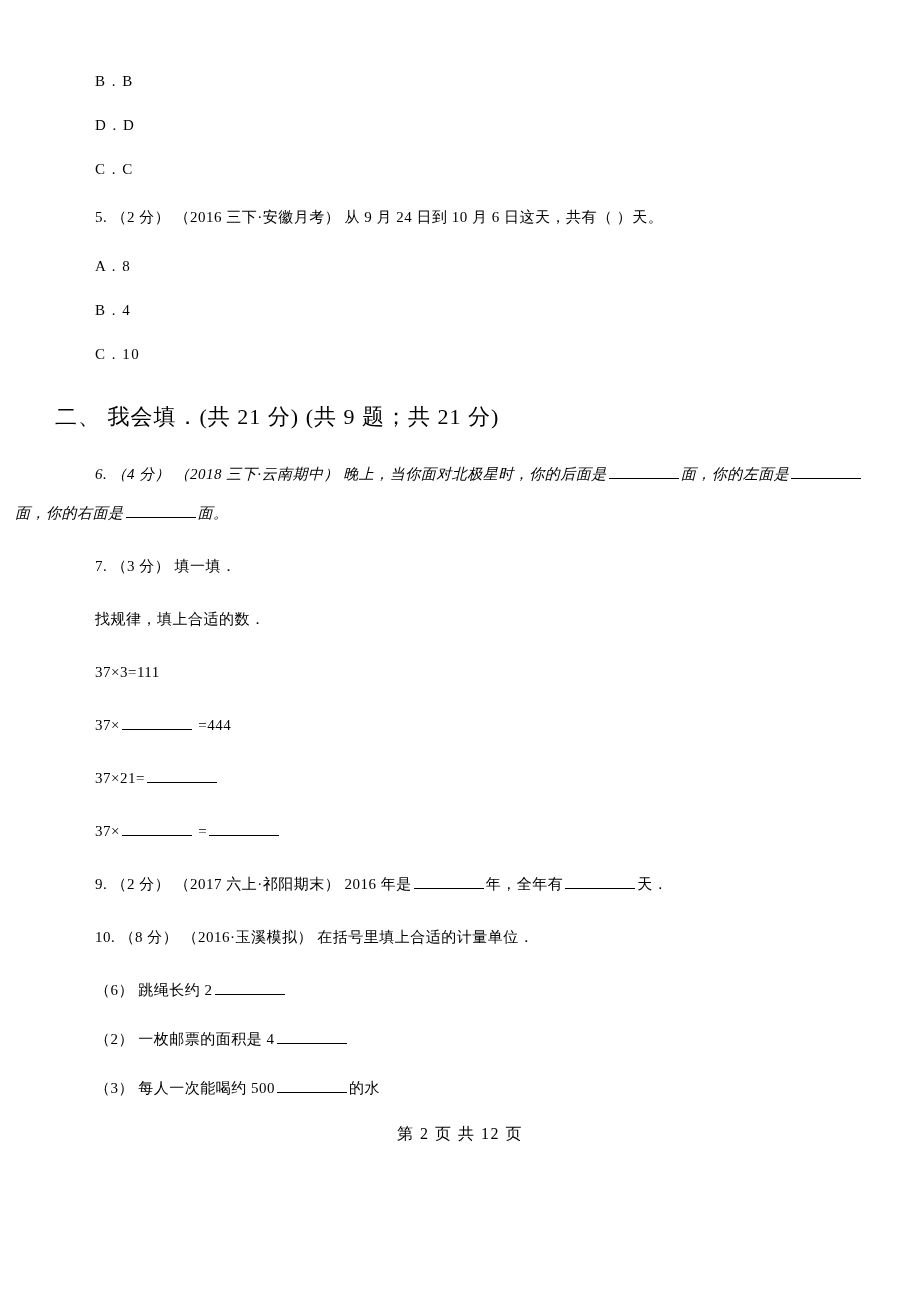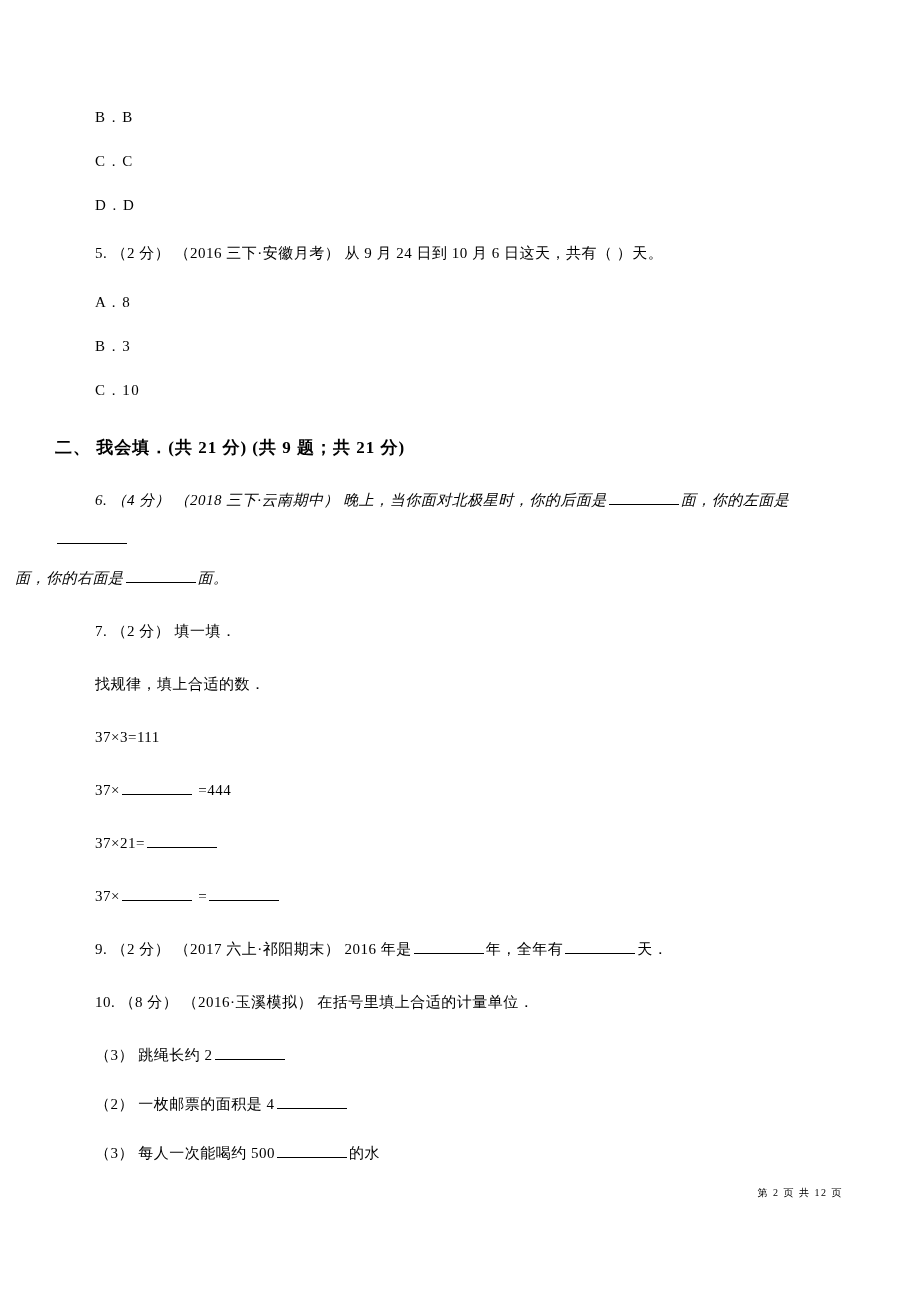--- a/index.html
+++ b/index.html
@@ -6,23 +6,22 @@
     body {
       margin: 0;
       padding: 0;
       font-family: "SimSun", "宋体", serif;
       font-size: 15px;
       color: #000;
       background: #fff;
       width: 920px;
     }
     .page {
-      padding: 52px 77px 0 55px;
+      padding: 52px 55px 0 55px;
       line-height: 2.0;
-      margin-top: 36px;
     }
     .option {
       margin: 14px 0 14px 40px;
       letter-spacing: 1.5px;
     }
     .question {
       margin: 14px 0 14px 40px;
       line-height: 2.6;
       letter-spacing: 0.5px;
     }
@@ -32,82 +31,82 @@
       letter-spacing: 0.5px;
       text-indent: 40px;
       font-style: italic;
     }
     .sub-question {
       margin: 10px 0 10px 40px;
       line-height: 2.6;
       letter-spacing: 0.5px;
     }
     .section-header {
-      font-weight: bold;
-      font-size: 17px;
+      font-weight: normal;
+      font-size: 22px;
       margin: 26px 0 16px 0;
       letter-spacing: 1px;
     }
     .blank {
       display: inline-block;
       border-bottom: 1px solid #000;
       width: 70px;
       height: 1em;
       vertical-align: baseline;
       margin: 0 2px;
     }
     .footer {
-      text-align: right;
-      font-size: 10px;
+      text-align: center;
+      font-size: 16px;
       margin-top: 4px;
       letter-spacing: 1.5px;
     }
   </style>
 </head>
 <body>
 
 <div class="page">
 
   <div class="option">B . B</div>
+  <div class="option">D . D</div>
   <div class="option">C . C</div>
-  <div class="option">D . D</div>
 
   <div class="question">5. （2 分） （2016 三下·安徽月考） 从 9 月 24 日到 10 月 6 日这天，共有（    ）天。</div>
   <div class="option">A . 8</div>
-  <div class="option">B . 3</div>
+  <div class="option">B . 4</div>
   <div class="option">C . 10</div>
 
   <div class="section-header">二、 我会填．(共 21 分)  (共 9 题；共 21 分)</div>
 
   <div class="question-wrap">
     <span>6. （4 分） （2018 三下·云南期中） 晚上，当你面对北极星时，你的后面是</span><span class="blank"></span><span>面，你的左面是</span><span class="blank"></span><br>
     <span style="margin-left:-40px;"><span>面，你的右面是</span><span class="blank"></span><span>面。</span></span>
   </div>
 
-  <div class="question">7. （2 分） 填一填．</div>
+  <div class="question">7. （3 分） 填一填．</div>
   <div class="question">找规律，填上合适的数．</div>
   <div class="question">37×3=111</div>
   <div class="question">
     <span>37×</span><span class="blank"></span><span>   =444</span>
   </div>
   <div class="question">
     <span>37×21=</span><span class="blank"></span>
   </div>
   <div class="question">
     <span>37×</span><span class="blank"></span><span>   =</span><span class="blank"></span>
   </div>
 
 
   <div class="question">
     <span>9. （2 分） （2017 六上·祁阳期末） 2016 年是</span><span class="blank"></span><span>年，全年有</span><span class="blank"></span><span>天．</span>
   </div>
 
   <div class="question">10. （8 分） （2016·玉溪模拟） 在括号里填上合适的计量单位．</div>
   <div class="sub-question">
-    <span>（3） 跳绳长约 2</span><span class="blank"></span>
+    <span>（6） 跳绳长约 2</span><span class="blank"></span>
   </div>
   <div class="sub-question">
     <span>（2） 一枚邮票的面积是 4</span><span class="blank"></span>
   </div>
   <div class="sub-question">
     <span>（3） 每人一次能喝约 500</span><span class="blank"></span><span>的水</span>
   </div>
 
   <div class="footer">第 2 页 共 12 页</div>
 </div>

